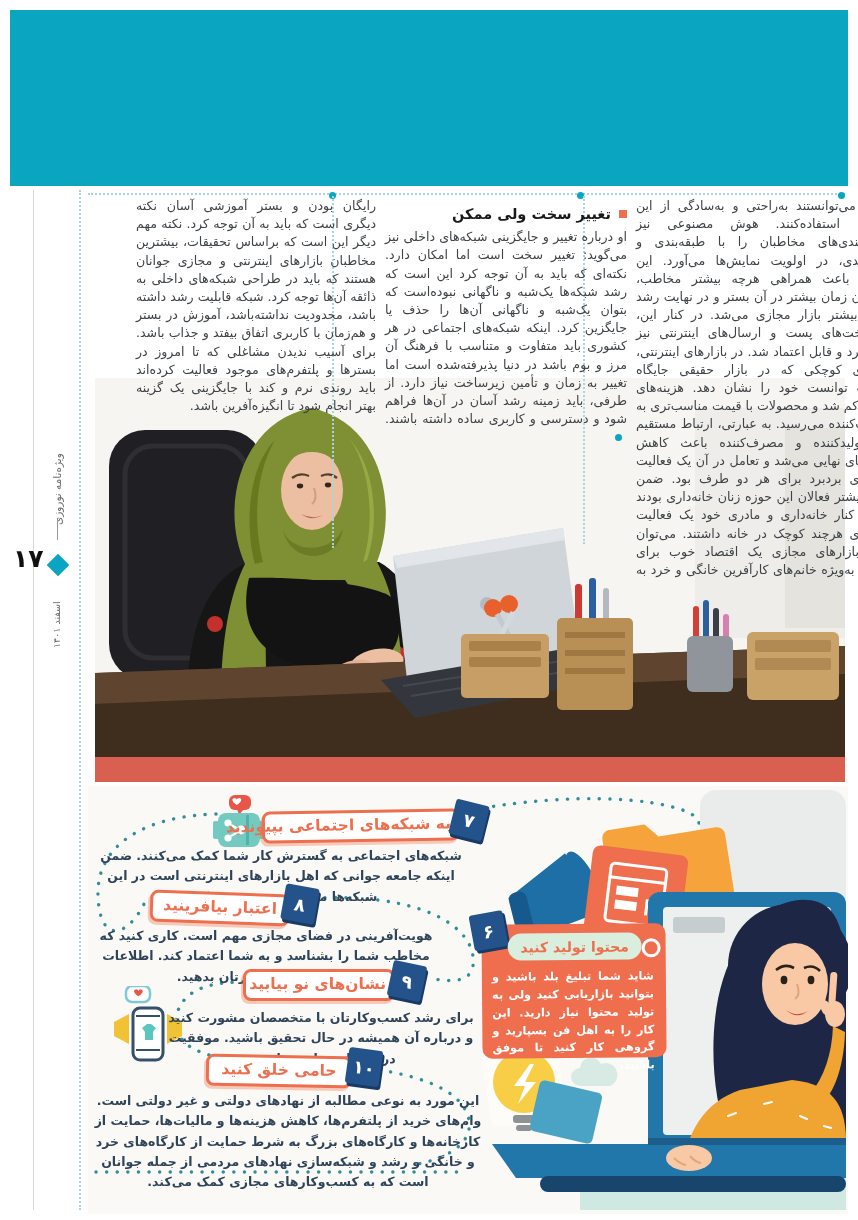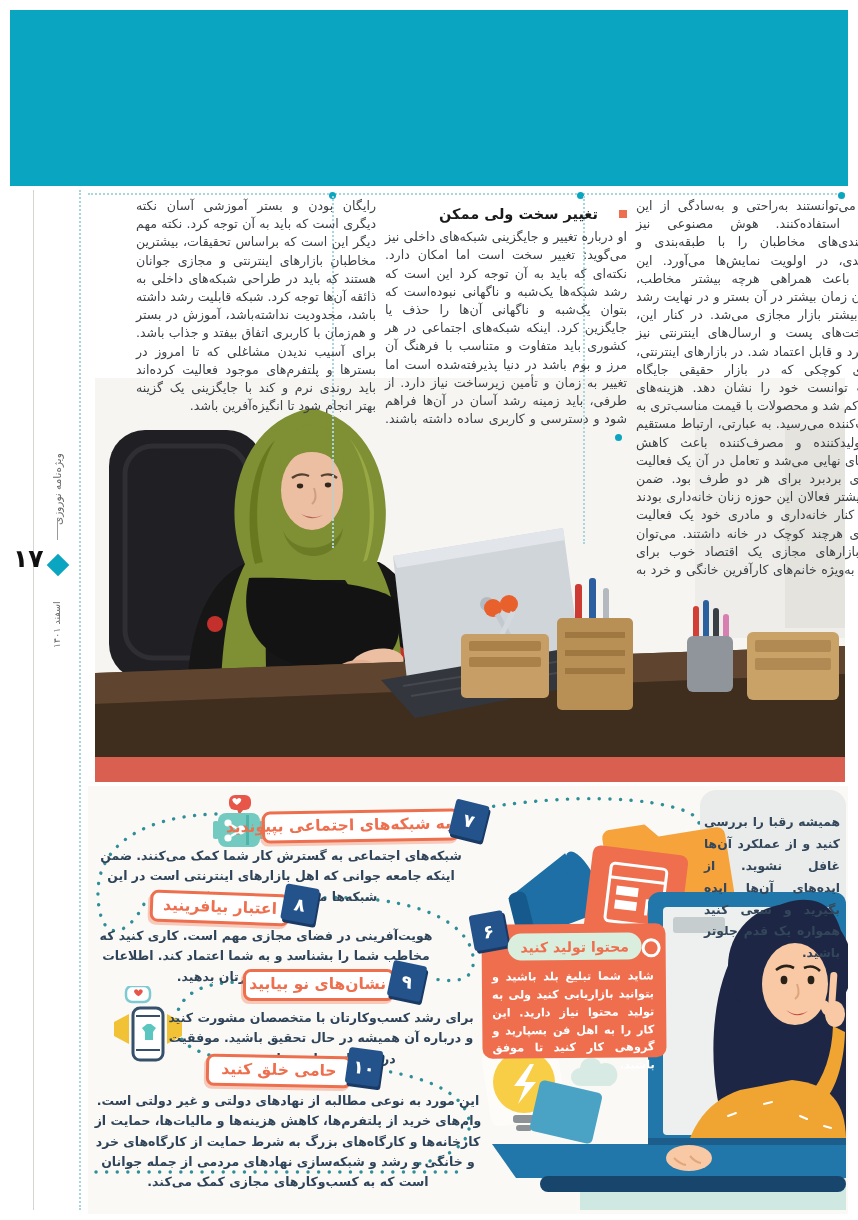--- a/index.html
+++ b/index.html
@@ -18,21 +18,21 @@
            font-size:10.5px;color:#6a6a6a;direction:rtl;}
   .page-num{left:13px;top:544px;font-size:25px;font-weight:bold;color:#101010;direction:rtl;text-align:right;}
   .diamond{left:50px;top:557px;width:16px;height:16px;background:#09a5c1;transform:rotate(45deg);}
   .tick{left:57px;top:520px;width:1px;height:20px;background:#9a9a9a;}
 
   
   .top-rule{left:88px;top:193px;width:757px;border-top:2px dotted #a9d6de;}
   .tdot{width:7px;height:7px;border-radius:50%;background:#09a5c1;}
   .divider{border-left:2px dotted #a9d6de;}
   .col{direction:rtl;text-align:justify;font-size:12.6px;line-height:18.2px;color:#3e4347;margin-left:48px;}
-  .subhead{display:flex;align-items:center;gap:21px;direction:rtl;font-weight:bold;
+  .subhead{display:flex;align-items:center;gap:8px;direction:rtl;font-weight:bold;
            font-size:14.5px;color:#191919;margin:8px 0 5px 0;}
   .subhead .sq{width:8px;height:8px;background:#ee6f4e;flex:0 0 auto;}
   .enddot{display:inline-block;width:7px;height:7px;border-radius:50%;background:#09a5c1;margin-right:5px;}
 
   .salmon{left:95px;top:757px;width:750px;height:25px;background:#d96050;}
 
   
   .note{left:704px;top:812px;width:136px;direction:rtl;text-align:justify;font-size:12.3px;
         font-weight:bold;line-height:1.78;color:#33465a;}
   .hbox{background:#ffffff;border:3px solid #ee6f4e;border-radius:8px;color:#ee6f4e;
@@ -237,21 +237,20 @@
       <ellipse cx="738" cy="222" rx="5" ry="8" fill="#f8c9a4" transform="rotate(-20 738 222)"></ellipse>
       <path d="M640,330 l8,-3 M676,318 l8,-2 M712,330 l7,3 M650,366 l8,2 M700,360 l8,-2 M736,340 l7,2" stroke="#ffffff" stroke-width="2" stroke-linecap="round"></path>
       <polygon points="404,358 758,358 758,392 428,392" fill="#2277aa"></polygon>
       <rect x="560" y="352" width="198" height="7" fill="#1c5d8c"></rect>
       <rect x="452" y="390" width="306" height="16" rx="8" fill="#17456b"></rect>
       <ellipse cx="601" cy="372" rx="23" ry="13" fill="#f8c9a4"></ellipse>
       <path d="M586,372 q6,6 12,7 m4,-9 q5,6 11,7" stroke="#e0a67f" stroke-width="2" fill="none"></path>
     </g>
   </svg>
 
-  <div class="abs note">همیشه رقبا را بررسی کنید و از عملکرد آن‌ها غافل نشوید. از ایده‌های آن‌ها ایده بگیرید و سعی کنید همواره یک قدم جلوتر باشید.</div>
 
   <svg class="abs" style="left:213px;top:795px;" width="52" height="56" viewBox="0 0 52 56">
     <rect x="16" y="0" width="22" height="15" rx="6" fill="#e8564a"></rect>
     <polygon points="24,14 31,14 26,20" fill="#e8564a"></polygon>
     <path d="M27,4 a2.6,2.6 0 0 1 5,0 a2.6,2.6 0 0 1 5,0 q0,3 -5,6 q-5,-3 -5,-6 z" fill="#ffffff" transform="translate(-5,1) scale(0.9)"></path>
     <rect x="0" y="26" width="6" height="18" rx="2" fill="#73cac1"></rect>
     <rect x="46" y="26" width="6" height="18" rx="2" fill="#73cac1"></rect>
     <rect x="5" y="18" width="42" height="34" rx="8" fill="#73cac1"></rect>
     <rect x="33" y="20" width="3" height="30" fill="#4fb3aa"></rect>
     <circle cx="28" cy="35" r="4.4" fill="#ffffff"></circle>

